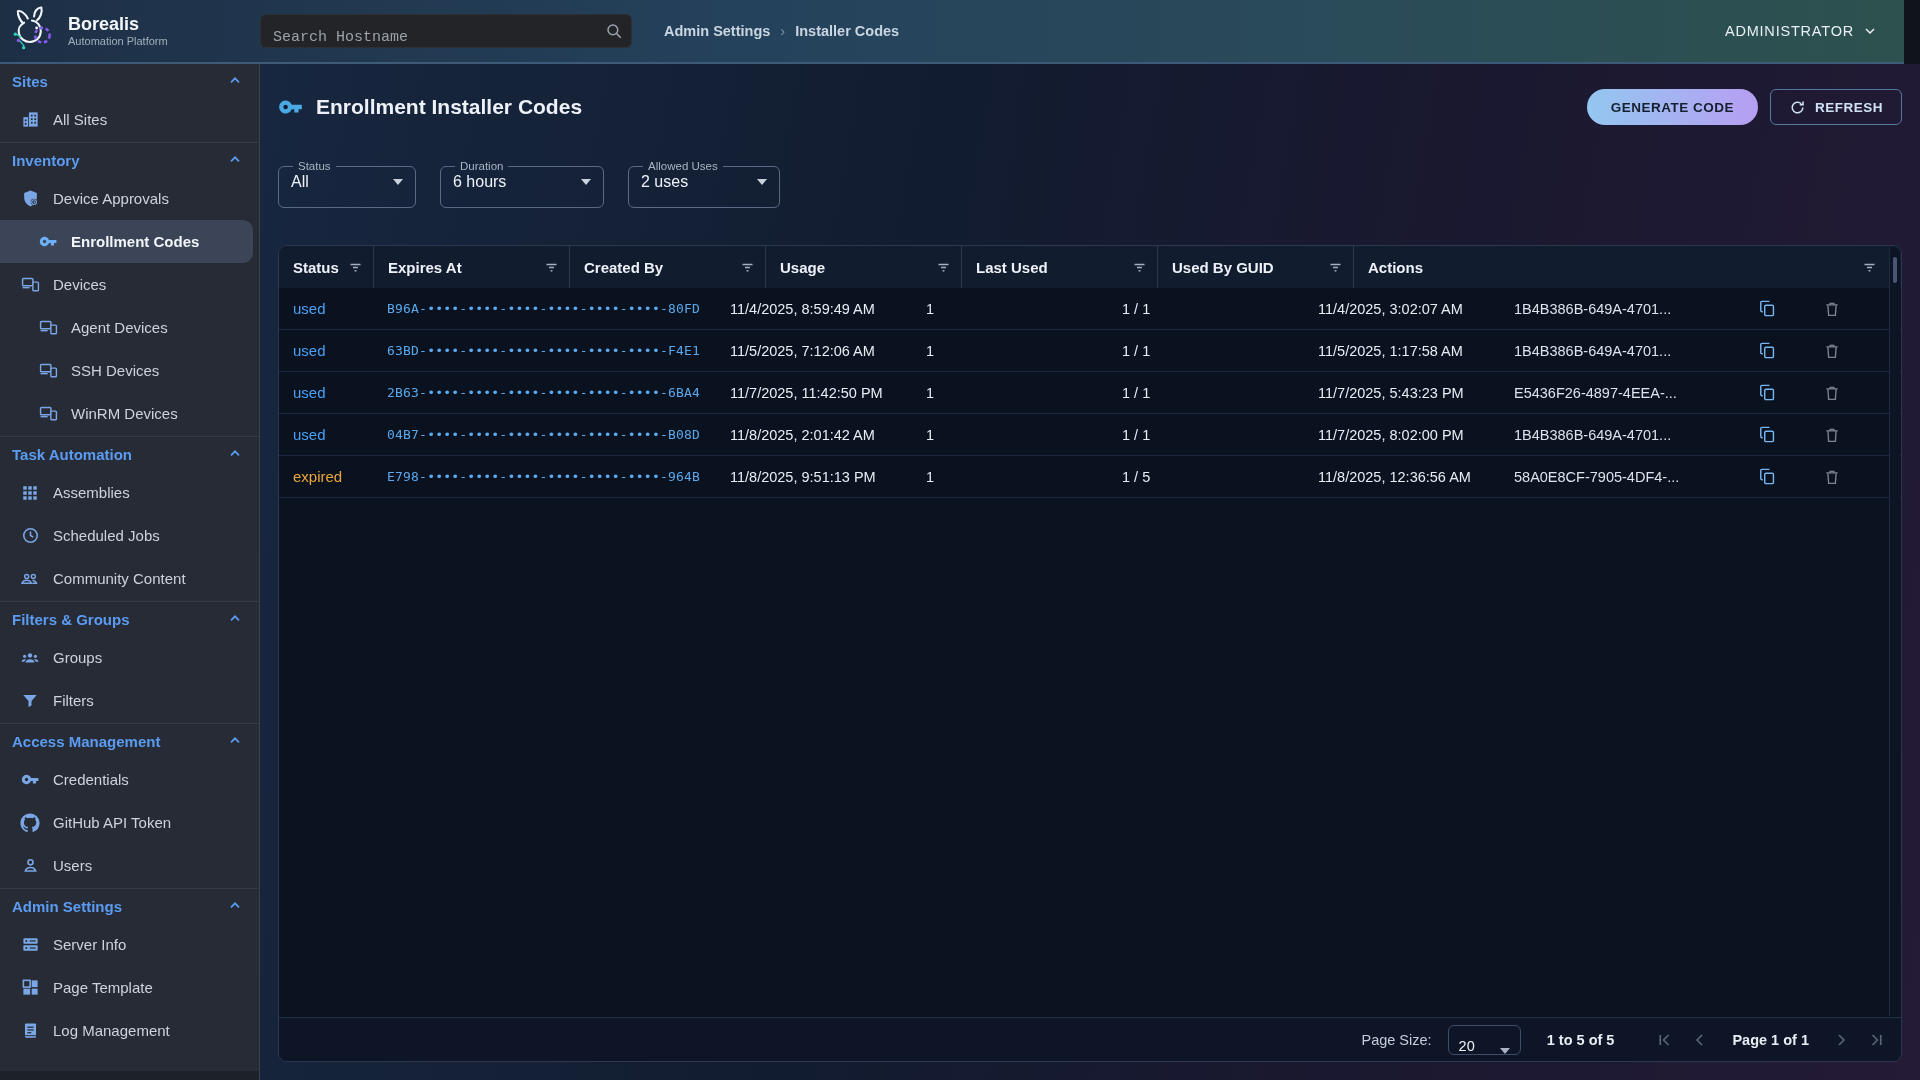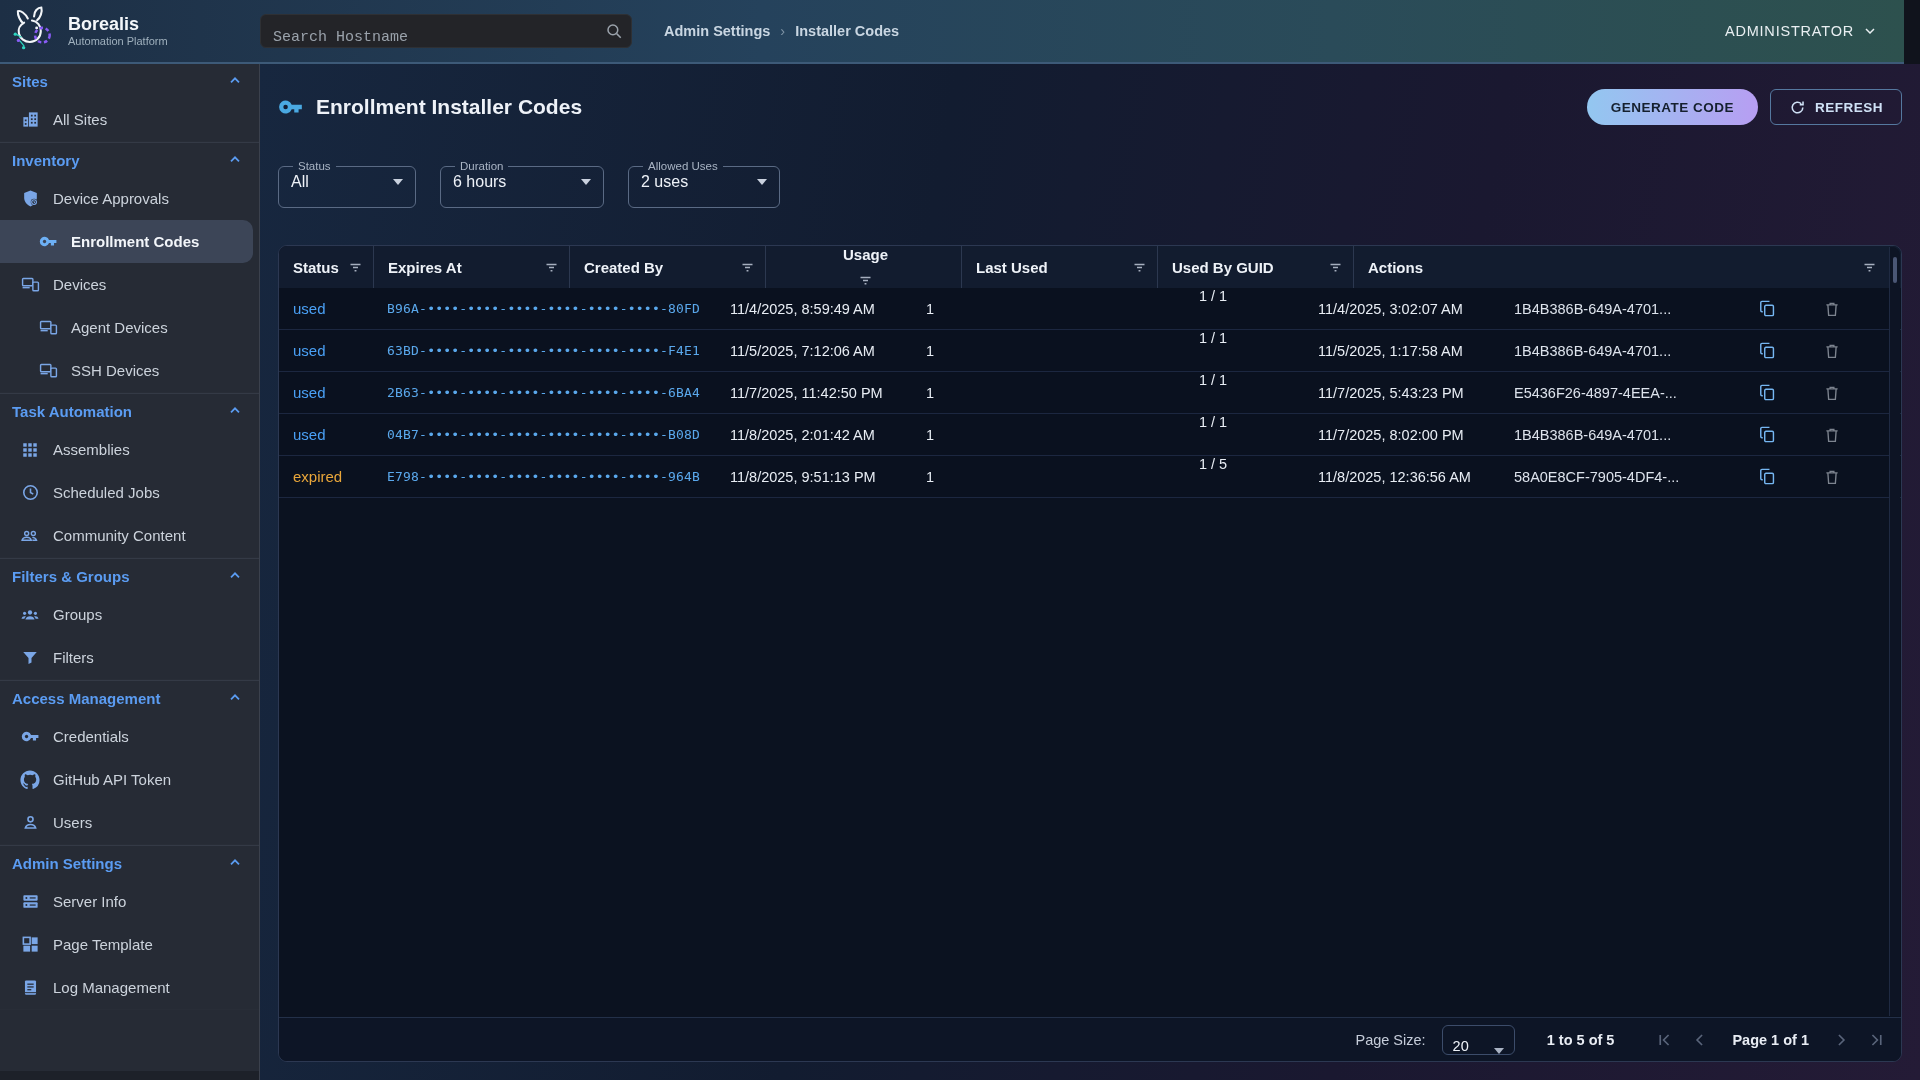--- a/index.html
+++ b/index.html
@@ -73,21 +73,21 @@
   
   .table-card { position:absolute; top:181px; left:18px; right:18px; bottom:18px;
                 background:#0c1322; border:1px solid #2c3852; border-radius:9px;
                 display:flex; flex-direction:column; overflow:hidden; }
   .thead { height:42px; background:#121c2f; display:flex; flex:0 0 auto; }
   .th { display:flex; align-items:center; justify-content:space-between;
         padding:0 10px 0 14px; color:#eef2f8; font-size:15px; font-weight:700; }
   .th + .th { border-left:1px solid #2c3850; }
   .funnel { color:#a6afbf; flex:0 0 auto; cursor:pointer; }
   .col-status{width:94px;} .col-code{width:343px;} .col-exp{width:196px;} .col-created{width:196px;}
-  .col-usage{width:196px;flex-direction:column;} .col-last{width:196px;} .col-guid{width:196px;} .col-actions{flex:1;}
+  .col-usage{width:196px;} .col-last{width:196px;} .col-guid{width:196px;} .col-actions{flex:1;}
   .tr { height:42px; display:flex; flex:0 0 auto; border-bottom:1px solid #1c2740; background:#0a111f; }
   .td { display:flex; align-items:center; padding-left:14px; color:#e8edf4; font-size:14.5px; }
   .st { font-size:15px; font-weight:500; }
   .st.used { color:#4aa0f5; }
   .st.expired { color:#e9a63a; }
   .code { font-family:"DejaVu Sans Mono", monospace; font-size:13px; color:#5aa8ec; letter-spacing:0.2px; }
   .guid { color:#dde3ec; }
   .td.col-actions { padding-left:62px; gap:46px; }
   .icon-btn { background:none; border:none; cursor:pointer; display:flex; padding:0; }
   .copy-ic { color:#76b7f2; } .trash-ic { color:#7d848f; }
@@ -96,21 +96,21 @@
             border-left:1px solid #1f2a42; background:#0d1424; border-top-right-radius:8px; }
   .thumb { position:absolute; top:10px; right:3px; width:4px; height:26px; background:#4a5674; border-radius:2px; }
 
   
   .pagebar { height:44px; flex:0 0 auto; border-top:1px solid #233049; background:#0d1526;
              display:flex; align-items:center; justify-content:flex-end; gap:16px;
              padding-right:14px; color:#c6cdda; font-size:14.5px; }
   .ps-select { border:1px solid #3c4c6a; border-radius:6px; height:30px; padding:0 10px;
                display:flex; align-items:flex-end; gap:25px; color:#eef2f8; cursor:pointer; }
   .ps-select .caret { margin-left:0; border-top-color:#aab3c4; }
-  .range { font-weight:600; color:#e9edf4; margin-left:16px; }
+  .range { font-weight:600; color:#e9edf4; margin-left:10px; }
   .pg-ic { color:#59647a; display:flex; cursor:default; }
   .pg-ic.first { margin-left:24px; }
   .pageinfo { font-weight:600; color:#e9edf4; margin:0 6px; }
 
   svg { display:block; }
 </style>
 </head>
 <body>
 
 <div class="topbar">
@@ -242,20 +242,30 @@
     <div class="nav-item lvl2">
       <span class="nav-ic">
         <svg width="19" height="19" viewBox="0 0 24 24" fill="none" stroke="currentColor" stroke-width="1.8">
           <rect x="2" y="4.5" width="13" height="9" rx="1"></rect>
             <path d="M2 16h9"></path>
           <rect x="15" y="9" width="7" height="11" rx="1.2" fill="#262b35"></rect>
         </svg>
       </span>
       <span>SSH Devices</span>
     </div>
+    <div class="nav-item lvl2">
+      <span class="nav-ic">
+        <svg width="19" height="19" viewBox="0 0 24 24" fill="none" stroke="currentColor" stroke-width="1.8">
+          <rect x="2" y="4.5" width="13" height="9" rx="1"></rect>
+            <path d="M2 16h9"></path>
+          <rect x="15" y="9" width="7" height="11" rx="1.2" fill="#262b35"></rect>
+        </svg>
+      </span>
+      <span>WinRM Devices</span>
+    </div>
   </div>
 
   <div class="side-section">
     <div class="sec-header">
       <span>Task Automation</span>
       <span>
         <svg width="16" height="16" viewBox="0 0 24 24" fill="none" stroke="#5b9cf2" stroke-width="2.6">
             <path d="M6 14l6-6 6 6"></path>
           </svg>
       </span>

